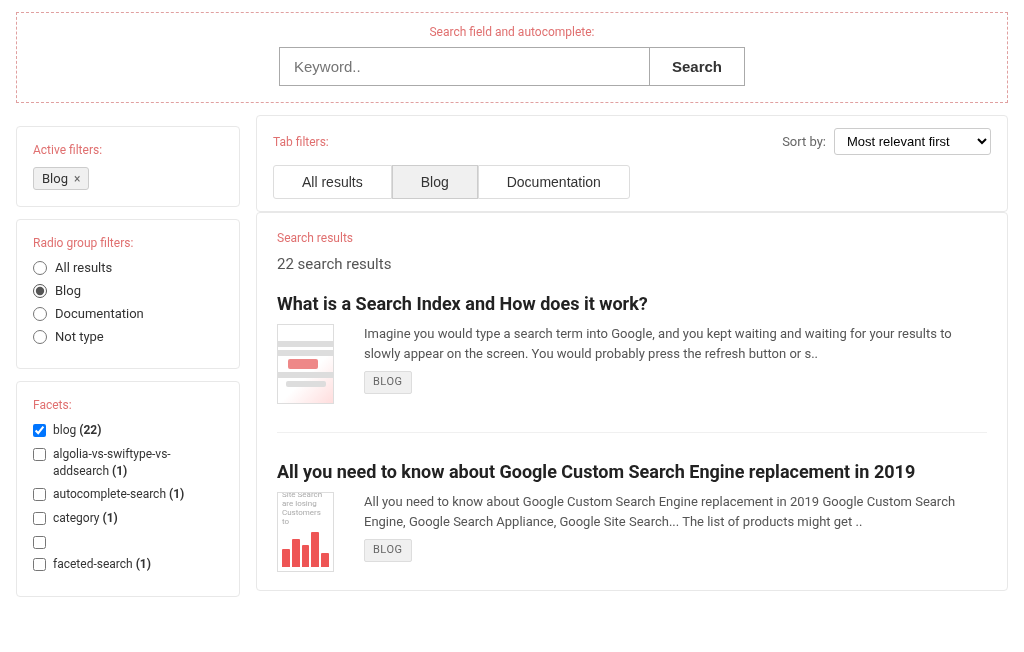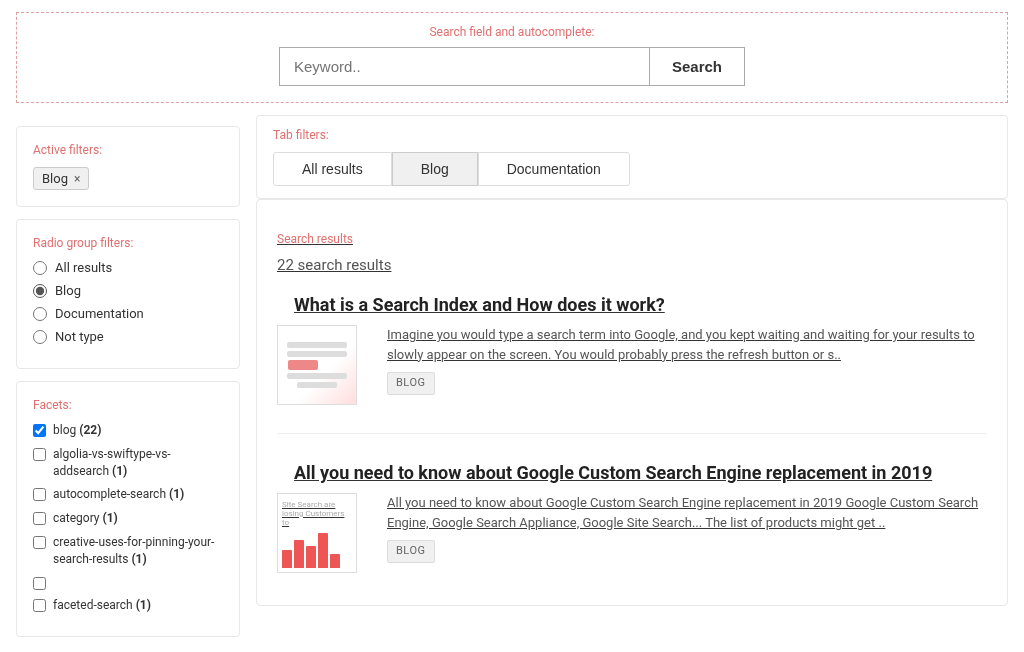--- a/index.html
+++ b/index.html
@@ -179,23 +179,22 @@
     .tab-button.active {
       background: #f0f0f0;
       font-weight: 500;
       border-color: #ccc;
     }
 
     
     .results-area {
       border: 1px solid #e8e8e8;
       border-radius: 4px;
-      padding: 32px 20px;
-      background: #fff;
-      text-decoration: underline;
+      padding: 18px 20px;
+      background: #fff;
     }
     .results-label {
       color: #e07070;
       font-size: 12px;
       margin-bottom: 10px;
     }
     .results-count {
       font-size: 15px;
       color: #555;
       margin-bottom: 20px;
@@ -209,29 +208,28 @@
     .result-item:last-child {
       border-bottom: none;
       margin-bottom: 0;
       padding-bottom: 0;
     }
     .result-title {
       font-size: 18px;
       font-weight: 700;
       color: #222;
       margin-bottom: 10px;
-      margin-left: 17px;
     }
     .result-body {
       display: flex;
       gap: 30px;
       align-items: flex-start;
     }
     .result-thumbnail {
-      width: 80px;
+      width: 57px;
       height: 80px;
       flex-shrink: 0;
       background: #f5f5f5;
       border: 1px solid #ddd;
       display: flex;
       align-items: center;
       justify-content: center;
       overflow: hidden;
     }
     .result-text {
@@ -355,38 +353,42 @@
       <label class="facet-item">
         <input type="checkbox" style="">
         <span>autocomplete-search <strong>(1)</strong></span>
       </label>
       <label class="facet-item">
         <input type="checkbox" style="">
         <span>category <strong>(1)</strong></span>
       </label>
       <label class="facet-item">
         <input type="checkbox" style="">
-        <span>creative-uses-for-pinning-your-search-results <strong>(1)</strong></span>
-      </label>
-      <label class="facet-item">
-        <input type="checkbox" style="">
       </label>
       <label class="facet-item">
         <input type="checkbox" style="">
         <span>faceted-search <strong>(1)</strong></span>
       </label>
     </div>
 
   </div>
 
   <div class="content-area">
 
     <div class="filters-bar">
       <div class="filters-bar-top">
         <span class="filters-bar-label">Tab filters:</span>
+        <div class="sort-by-area">
+          <span>Sort by:</span>
+          <select class="sort-select">
+            <option>Most relevant first</option>
+            <option>Newest first</option>
+            <option>Oldest first</option>
+          </select>
+        </div>
       </div>
       <div class="tab-filters">
         <button class="tab-button">All results</button>
         <button class="tab-button active">Blog</button>
         <button class="tab-button">Documentation</button>
       </div>
     </div>
 
     <div class="results-area">
       <div class="results-label">Search results</div>

